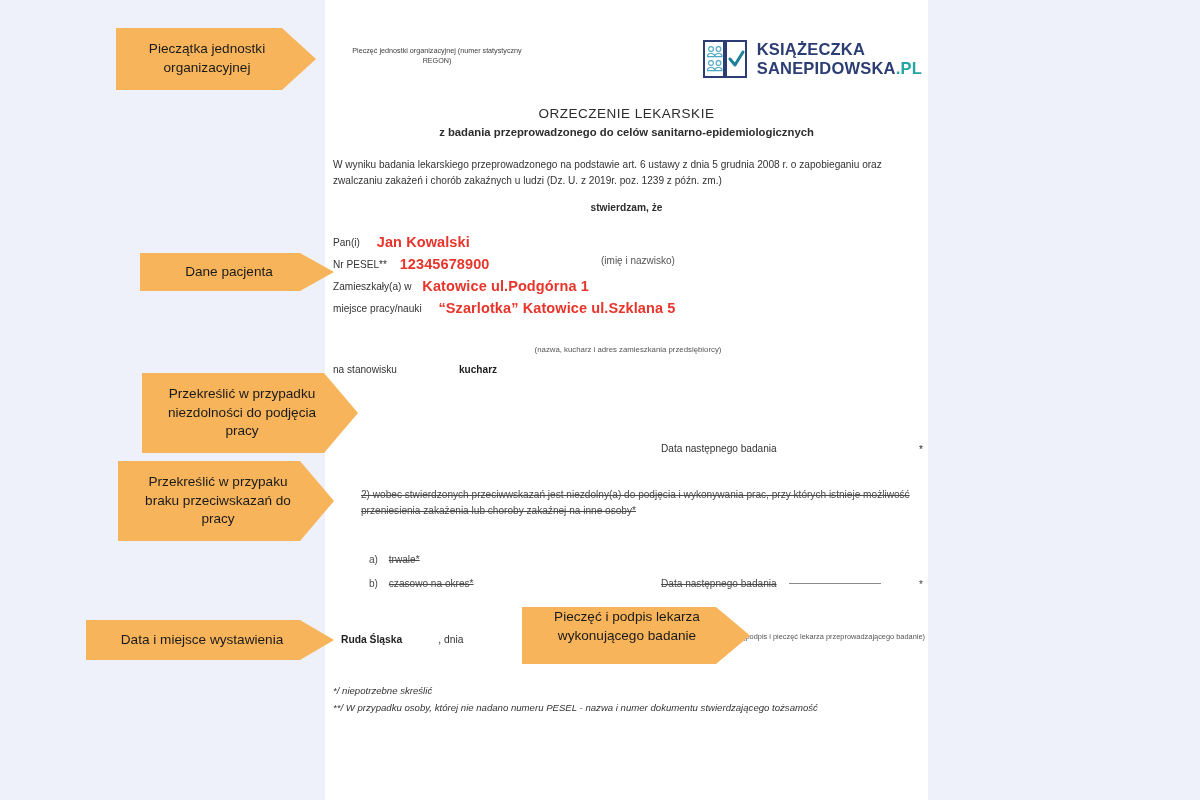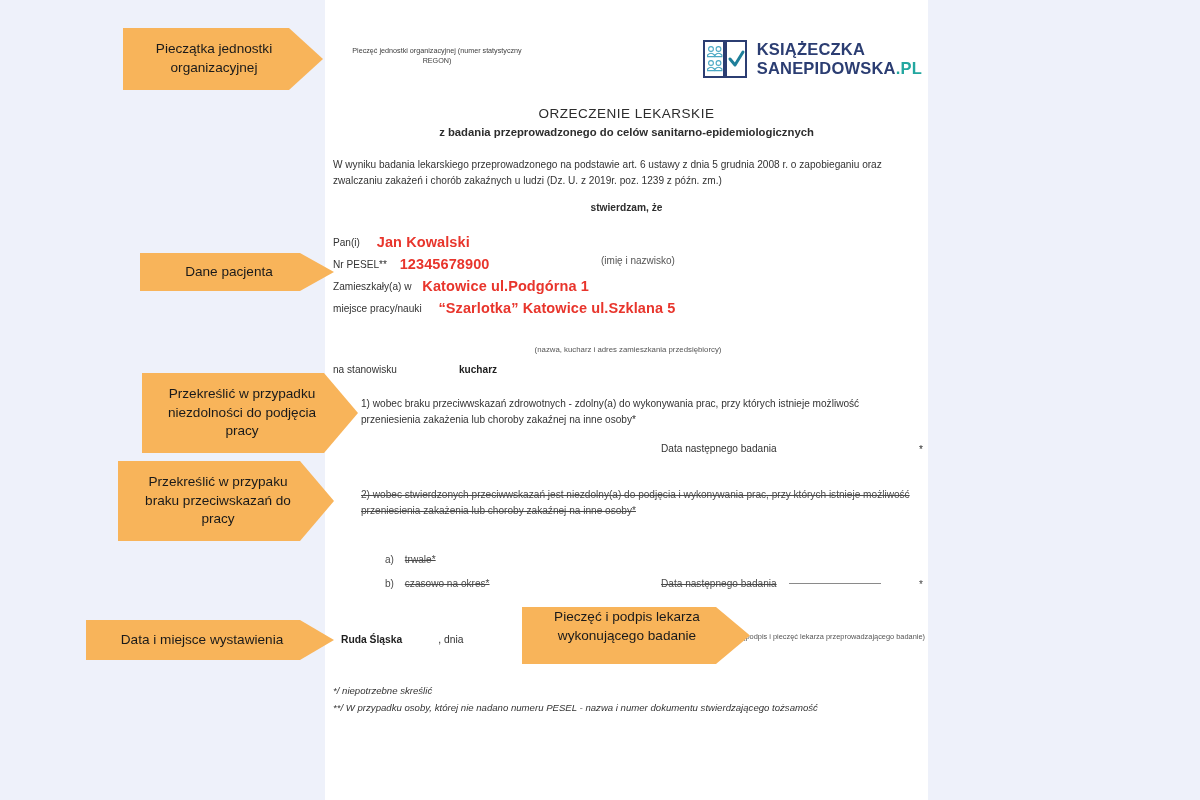--- a/index.html
+++ b/index.html
@@ -174,21 +174,21 @@
     width: 562px;
     font-size: 10.1px;
     line-height: 1.62;
     color: #4a4a4a;
     text-decoration: line-through;
     text-decoration-color: #4a4a4a;
     text-decoration-thickness: 1px;
   }
   .subclause {
     position: absolute;
-    left: 60px;
+    left: 44px;
     font-size: 10.1px;
     color: #4a4a4a;
   }
   .subclause .marker { color: #4a4a4a; text-decoration: none; }
   .subclause .struck { text-decoration: line-through; text-decoration-thickness: 1px; }
   #subclause-a { top: 554px; }
   #subclause-b { top: 578px; }
   #next-exam-2 {
     position: absolute;
     left: 336px; top: 578px;
@@ -242,21 +242,21 @@
     color: #1a1a1a;
     font-size: 13.6px;
     line-height: 1.38;
     text-align: center;
     display: flex;
     align-items: center;
     justify-content: center;
     padding: 6px 30px 6px 14px;
     clip-path: polygon(0 0, calc(100% - 34px) 0, 100% 50%, calc(100% - 34px) 100%, 0 100%);
   }
-  #callout-stamp       { left: 123px; top: 28px;  width: 200px; height: 62px; padding-left: 12px; }
+  #callout-stamp       { left: 116px; top: 28px;  width: 200px; height: 62px; padding-left: 12px; }
   #callout-patient     { left: 140px; top: 253px; width: 194px; height: 38px; }
   #callout-incapacity  { left: 118px; top: 373px; width: 216px; height: 80px; margin-left: 24px; }
   #callout-nocontra    { left: 118px; top: 461px; width: 216px; height: 80px; }
   #callout-issue-date  { left: 86px;  top: 620px; width: 248px; height: 40px; }
   #callout-signature   { left: 522px; top: 607px; width: 228px; height: 57px; padding: 6px 34px 23px 16px; }
 </style>
 </head>
 <body>
 
 <div id="document-sheet">
@@ -309,21 +309,20 @@
       <span class="filled" style="margin-left:14px">“Szarlotka” Katowice ul.Szklana 5</span>
     </div>
     <div id="name-caption">(imię i nazwisko)</div>
     <div id="company-caption">(nazwa, kucharz i adres zamieszkania przedsiębiorcy)</div>
   </div>
 
   <div id="position-line">
     <span>na stanowisku</span><span class="position-value">kucharz</span>
   </div>
 
-  <div id="clause-1">1) wobec braku przeciwwskazań zdrowotnych - zdolny(a) do wykonywania prac, przy których istnieje możliwość przeniesienia zakażenia lub choroby zakaźnej na inne osoby*</div>
   <div id="next-exam-1">
     <span>Data następnego badania</span>
     <span class="star">*</span>
   </div>
 
   <div id="clause-2">2) wobec stwierdzonych przeciwwskazań jest niezdolny(a) do podjęcia i wykonywania prac, przy których istnieje możliwość przeniesienia zakażenia lub choroby zakaźnej na inne osoby*</div>
   <div class="subclause" id="subclause-a">
     <span class="marker">a)</span>
     <span class="struck" style="margin-left:8px">trwale*</span>
   </div>

